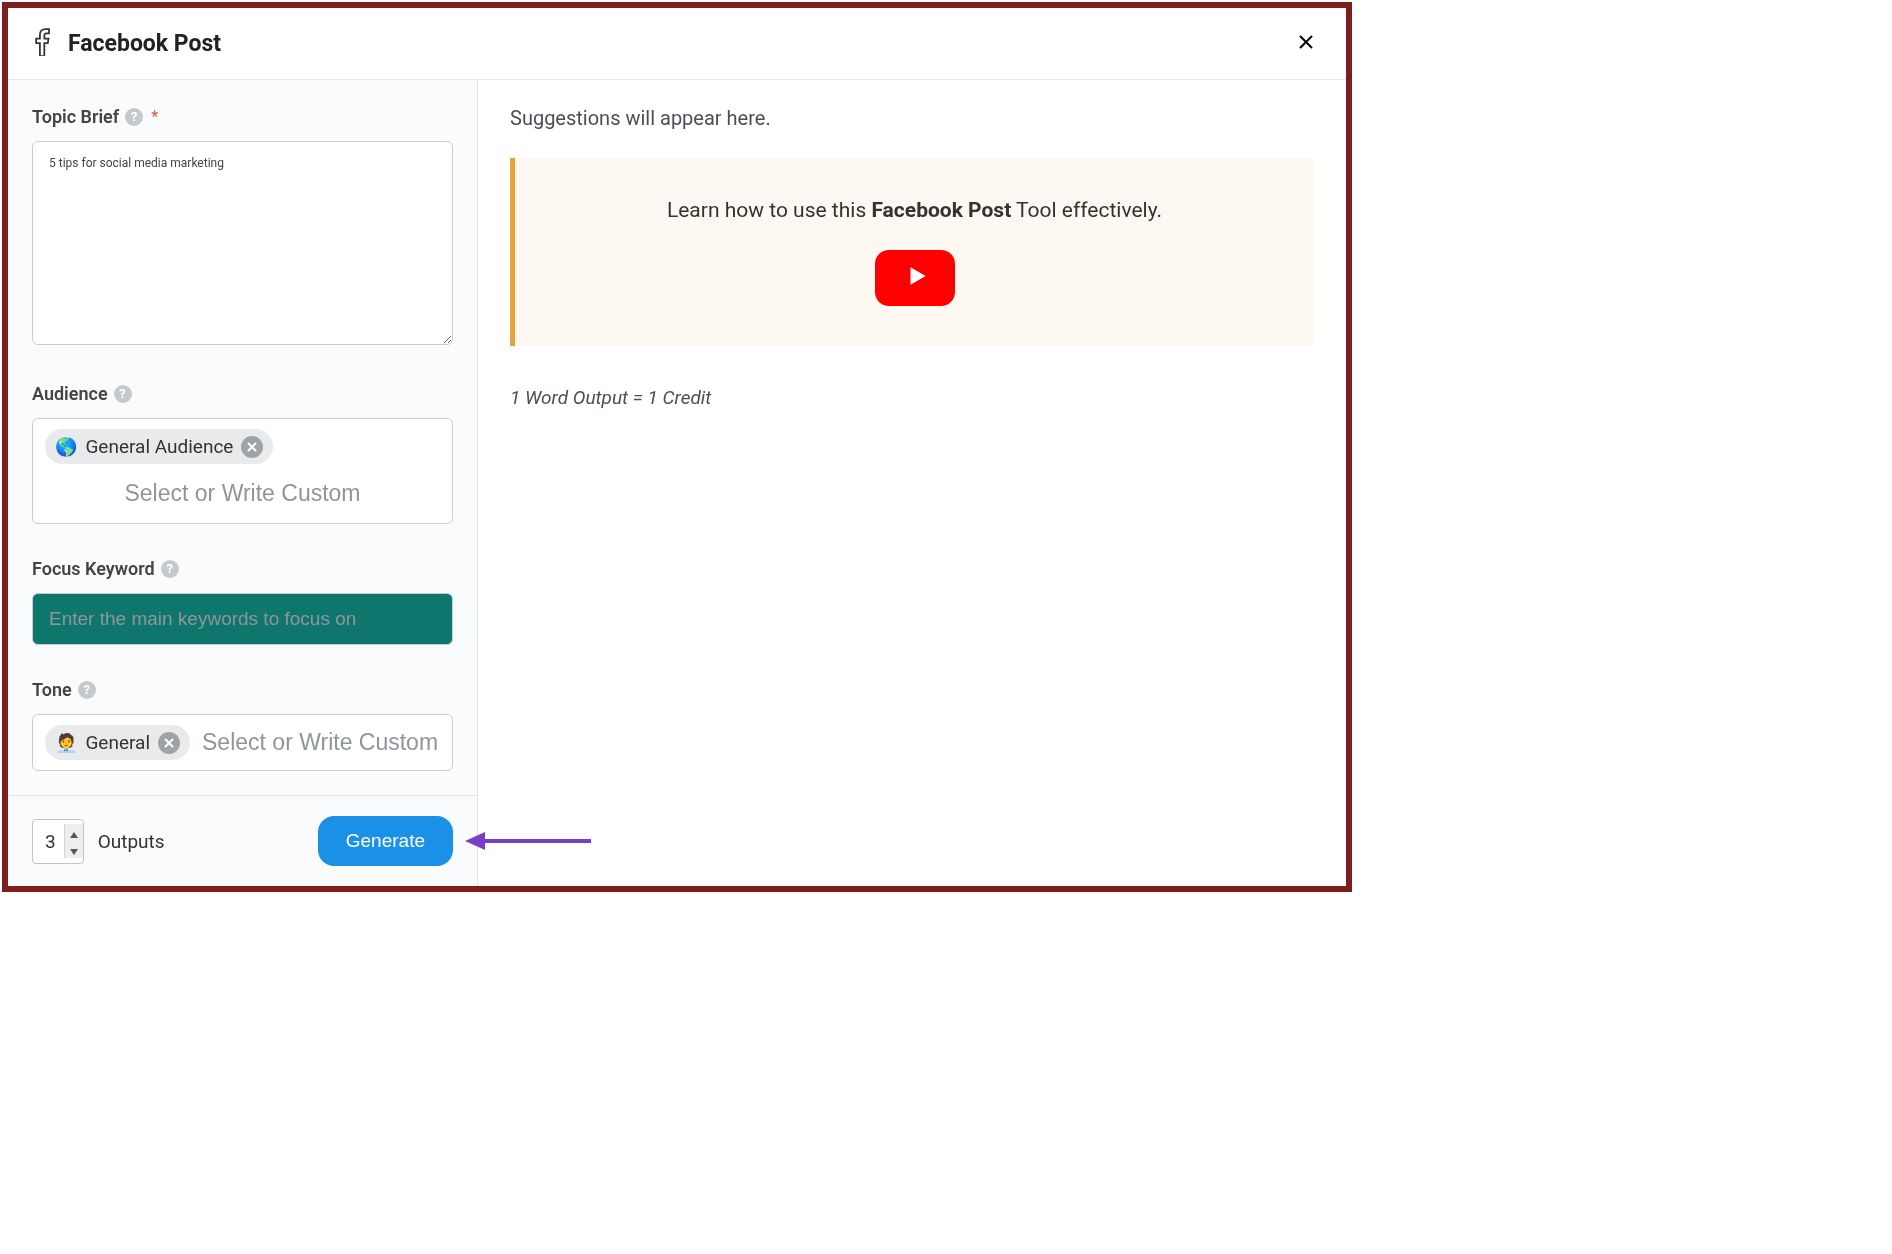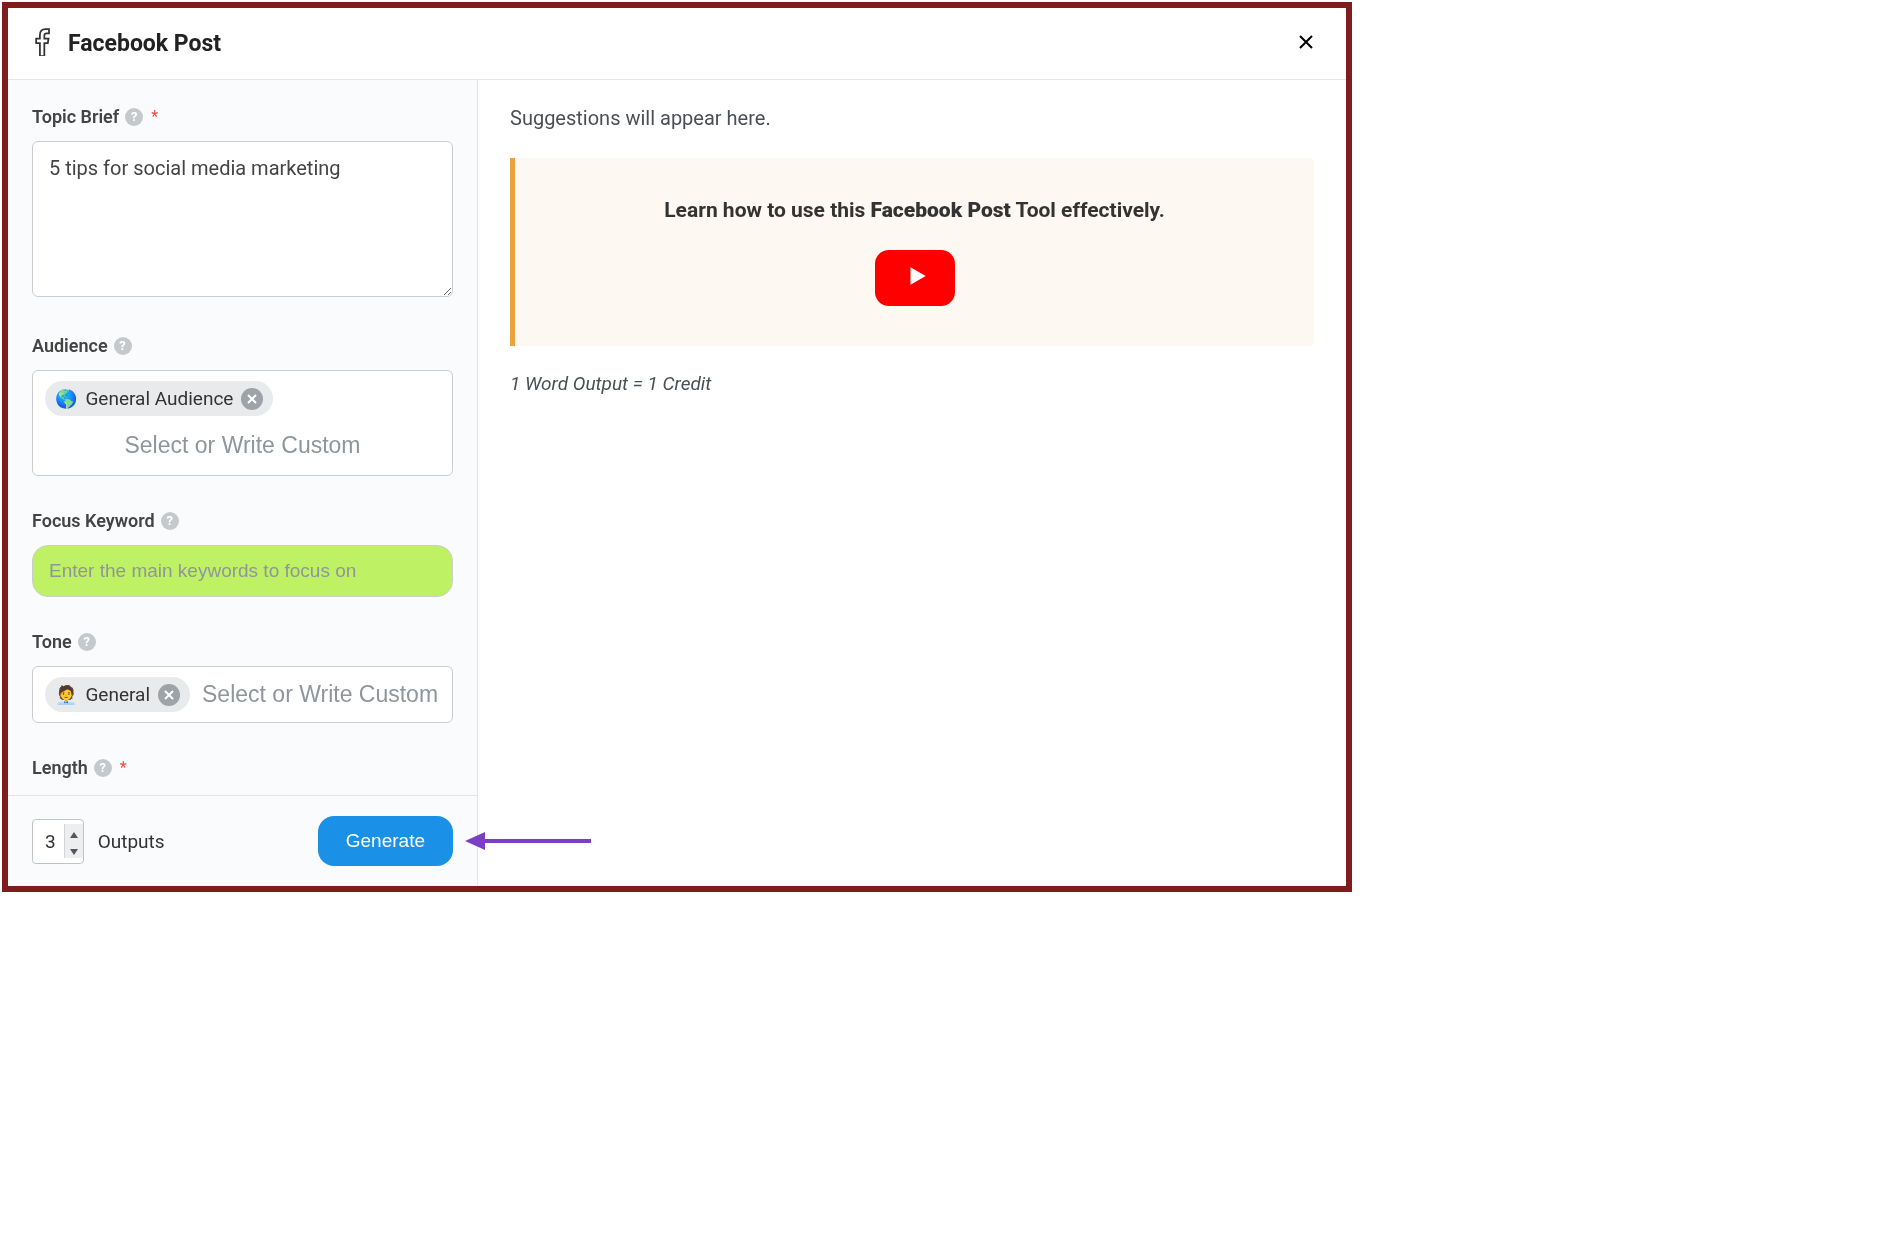--- a/index.html
+++ b/index.html
@@ -15,51 +15,51 @@
 .left { width: 470px; background: #fafbfc; border-right: 1px solid #e5e5e5; display: flex; flex-direction: column; }
 .form-area { flex: 1; overflow-y: auto; padding: 26px 24px 10px 24px; }
 .right { flex: 1; padding: 26px 32px; background: #fff; }
 
 .form-group { margin-bottom: 34px; }
 .label-row { display: flex; align-items: center; gap: 6px; margin-bottom: 14px; }
 .label-text { font-size: 18px; font-weight: 600; color: #444; }
 .help { width: 18px; height: 18px; border-radius: 50%; background: #c5c9cc; color: #fff; font-size: 13px; font-weight: bold; display: inline-flex; align-items: center; justify-content: center; }
 .req { color: #e74c3c; font-size: 16px; margin-left: 2px; }
 
-textarea.topic { width: 100%; height: 156px; padding: 14px 16px; font-size: 20px; border: 1px solid #c9cdd1; border-radius: 6px; resize: both; background: #fff; font-family: inherit; color: #444; }
+textarea.topic { width: 100%; height: 204px; padding: 14px 16px; font-size: 12px; border: 1px solid #c9cdd1; border-radius: 6px; resize: both; background: #fff; font-family: inherit; color: #444; }
 
 .tagbox { width: 100%; border: 1px solid #c9cdd1; border-radius: 6px; background: #fff; padding: 10px 12px; display: flex; flex-wrap: wrap; gap: 10px; align-items: center; }
 .tagbox.single { padding: 8px 12px; }
 .chip { display: inline-flex; align-items: center; gap: 8px; background: #e8eaec; border-radius: 20px; padding: 6px 10px 6px 10px; font-size: 19px; color: #333; }
 .chip .emoji { font-size: 18px; }
 .chip .x { width: 22px; height: 22px; border-radius: 50%; background: #9ea3a7; color: #fff; display: inline-flex; align-items: center; justify-content: center; font-size: 14px; cursor: pointer; }
 .chip .x svg { width: 10px; height: 10px; }
 .tag-input { border: none; outline: none; font-size: 23px; color: #b91c1c; flex: 1; min-width: 200px; padding: 6px 2px; background: transparent; text-align: center; }
 .tag-input::placeholder { color: #8f969b; }
 .tagbox.stacked .tag-input { width: 100%; }
 
-input.keyword { width: 100%; padding: 14px 16px; font-size: 19px; border: 1px solid #c9cdd1; border-radius: 16px; background: #bef264; }
+input.keyword { width: 100%; padding: 14px 16px; font-size: 19px; border: 1px solid #c9cdd1; border-radius: 6px; background: #0f766e; }
 input.keyword::placeholder { color: #8f969b; }
 
 .footer { border-top: 1px solid #e5e5e5; padding: 20px 24px; display: flex; align-items: center; gap: 14px; background: #fafbfc; position: relative; }
 .num-wrap { display: flex; align-items: center; border: 1px solid #c0c4c8; border-radius: 4px; background: #fff; overflow: hidden; }
 .num-val { padding: 10px 8px 10px 12px; font-size: 19px; color: #333; }
 .steppers { display: flex; flex-direction: column; background: #eceef0; border-left: 1px solid #d0d4d8; }
 .stepper { width: 18px; height: 17px; display: flex; align-items: center; justify-content: center; cursor: pointer; }
 .stepper svg { width: 8px; height: 6px; fill: #555; }
 .outputs-label { font-size: 19px; color: #333; }
 .spacer { flex: 1; }
 .gen-btn { background: #1a91e6; color: #fff; border: none; border-radius: 16px; padding: 14px 28px; font-size: 19px; font-weight: 500; cursor: pointer; }
 
 .arrow-annot { position: absolute; left: 455px; top: 50%; transform: translateY(-50%); display: flex; align-items: center; pointer-events: none; }
 .arrow-annot svg { width: 130px; height: 24px; }
 
 .out-title { font-size: 25px; font-weight: 700; color: #222; margin-bottom: 22px; }
 .out-sub { font-size: 20px; color: #4a4f55; margin-bottom: 28px; }
-.banner { border-left: 5px solid #e8a33d; background: #fdf8f1; padding: 40px 30px 40px 30px; text-align: center; border-radius: 0 4px 4px 0; margin-bottom: 26px; font-weight: bold; }
+.banner { border-left: 5px solid #e8a33d; background: #fdf8f1; padding: 40px 30px 40px 30px; text-align: center; border-radius: 0 4px 4px 0; margin-bottom: 40px; }
 .banner-text { font-size: 21px; color: #333; margin-bottom: 28px; }
 .yt { width: 80px; height: 56px; background: #ff0000; border-radius: 14px; margin: 0 auto; display: flex; align-items: center; justify-content: center; cursor: pointer; }
 .yt svg { width: 26px; height: 26px; fill: #fff; margin-left: 4px; }
 .credit { font-size: 19px; font-style: italic; color: #4a4f55; }
 </style>
 </head>
 <body>
 
 <div class="modal">
   <div class="header">

